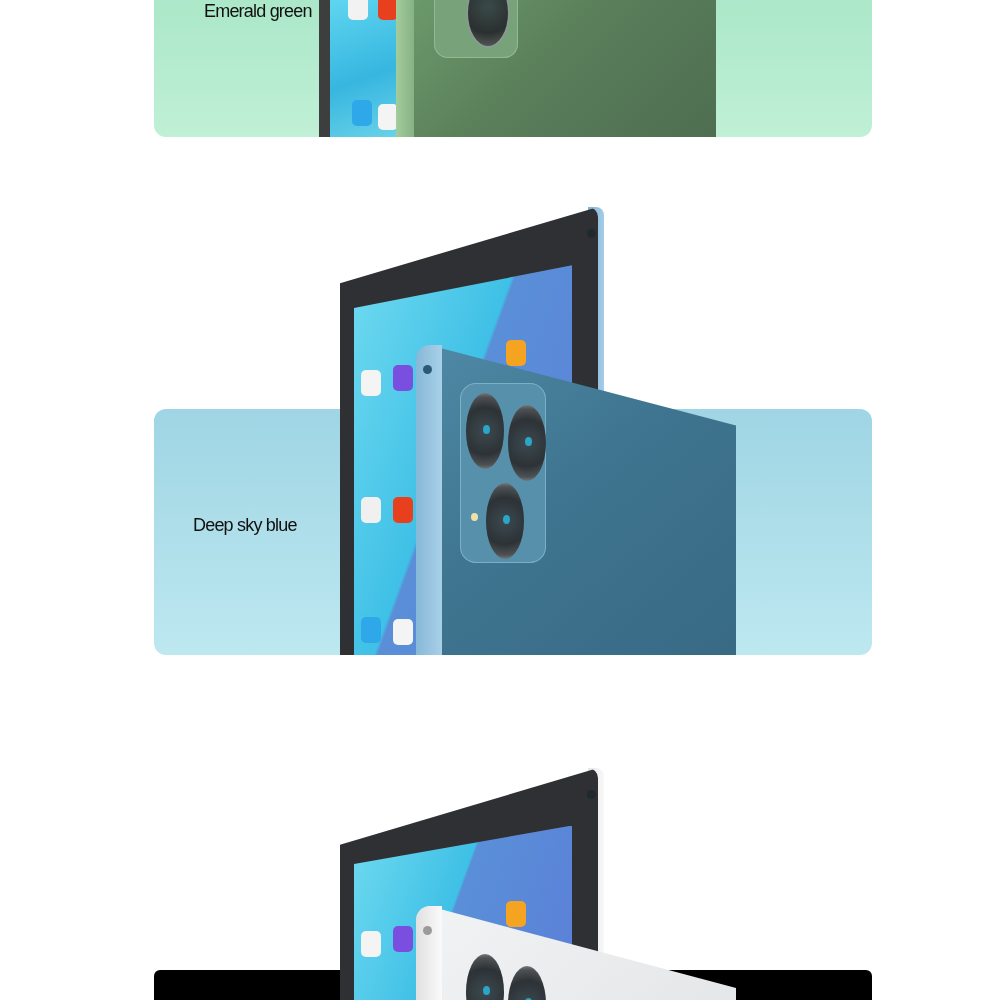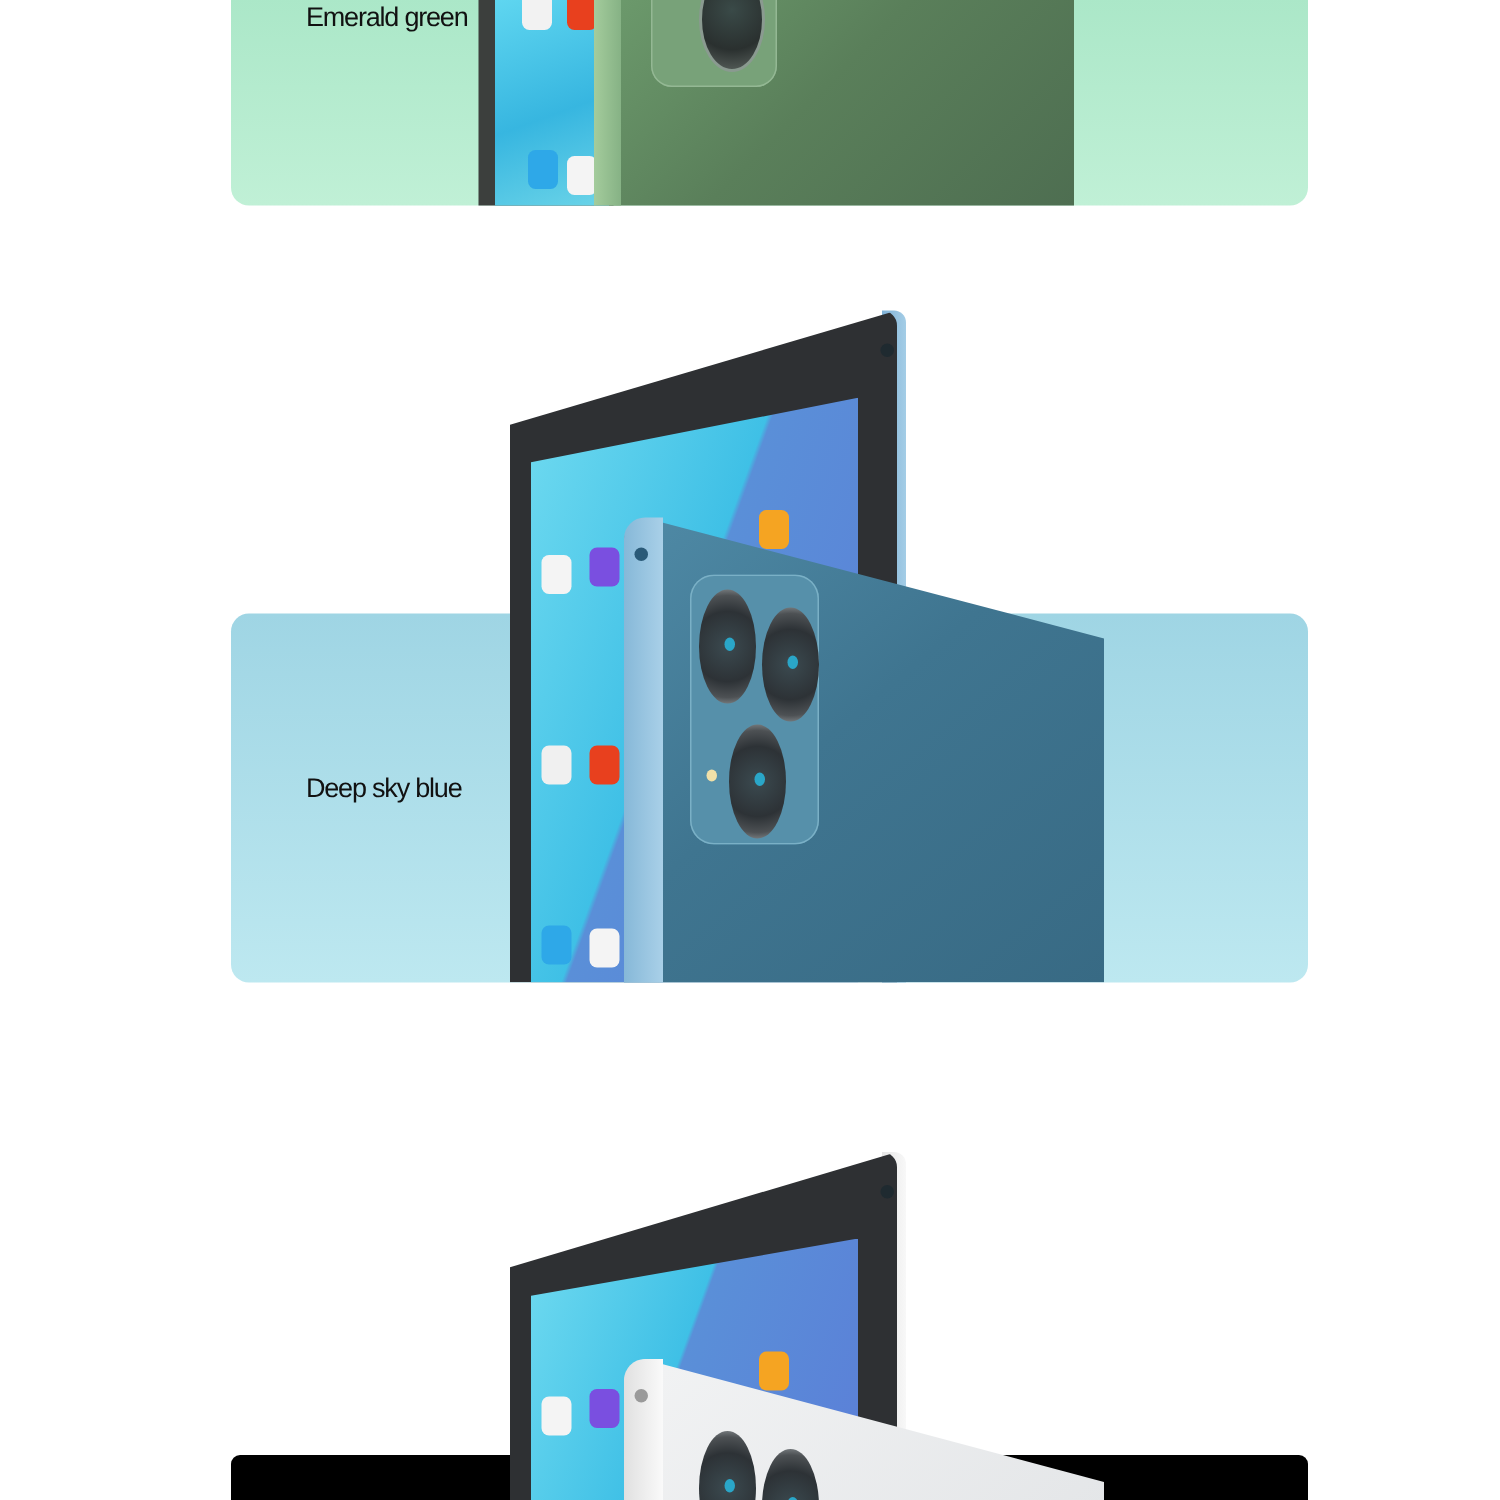--- a/index.html
+++ b/index.html
@@ -21,21 +21,21 @@
   .g-back { position: absolute; left: 406px; top: 0; width: 310px; height: 137px;
      background: linear-gradient(135deg, #6c9a6c 0%, #5a7f5a 45%, #4e6e51 100%); }
   .g-cam { position: absolute; left: 434px; top: -20px; width: 84px; height: 78px; border-radius: 14px;
      background: #78a279; box-shadow: inset 0 0 0 1px #94b894; }
   .g-lens { position: absolute; left: 466px; top: -22px; width: 44px; height: 70px; border-radius: 50%;
      background: radial-gradient(circle at 50% 40%, #3a4a48 0%, #2a302f 60%, #5c6460 100%); border: 2px solid #8a9a90; }
 
   
   #sec-blue { top: 200px; height: 470px; }
   #sec-blue .panel { top: 209px; height: 246px; background: linear-gradient(180deg, #9fd5e4 0%, #bde8f0 100%); }
-  #sec-blue .label { left: 204px; top: 315px; text-align: center; }
+  #sec-blue .label { left: 193px; top: 315px; text-align: center; }
 
   
   .front-tab { position: absolute; }
   .front-tab .body { position: absolute; inset: 0; background: #2e3033; border-radius: 18px 10px 0 0;
      clip-path: polygon(0 17%, 100% 0, 100% 100%, 0 100%); }
   .front-tab .edge { position: absolute; right: -6px; top: 0; width: 16px; height: 100%; border-radius: 0 8px 0 0; }
   .front-tab .screen { position: absolute; left: 14px; top: 13%; width: calc(100% - 40px); height: 87%;
      clip-path: polygon(0 11%, 100% 0, 100% 100%, 0 100%);
      background: linear-gradient(110deg, #6fdaf0 0%, #3fc0e6 45%, #5a8fd8 46%, #5b7fd8 100%); }
   .cam-dot { position: absolute; width: 9px; height: 9px; border-radius: 50%; background: #1f2a30; }

